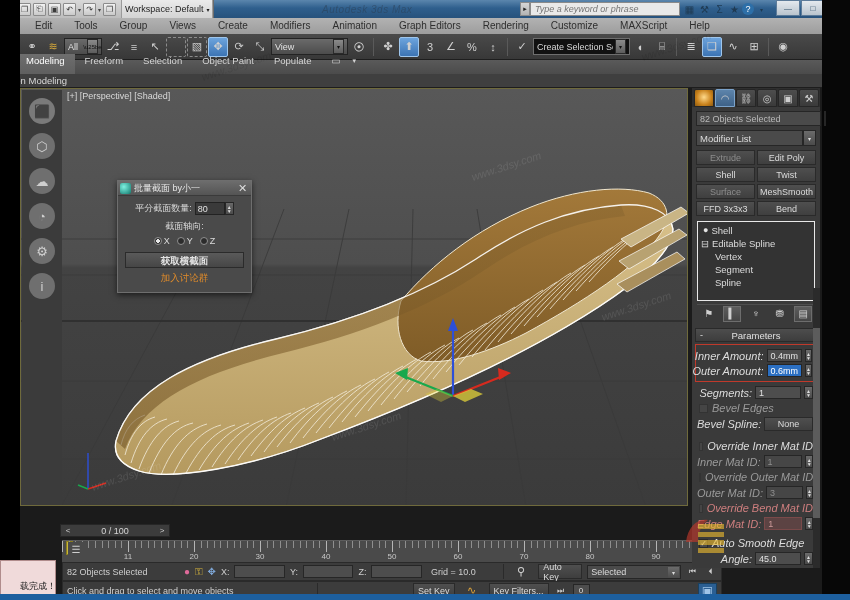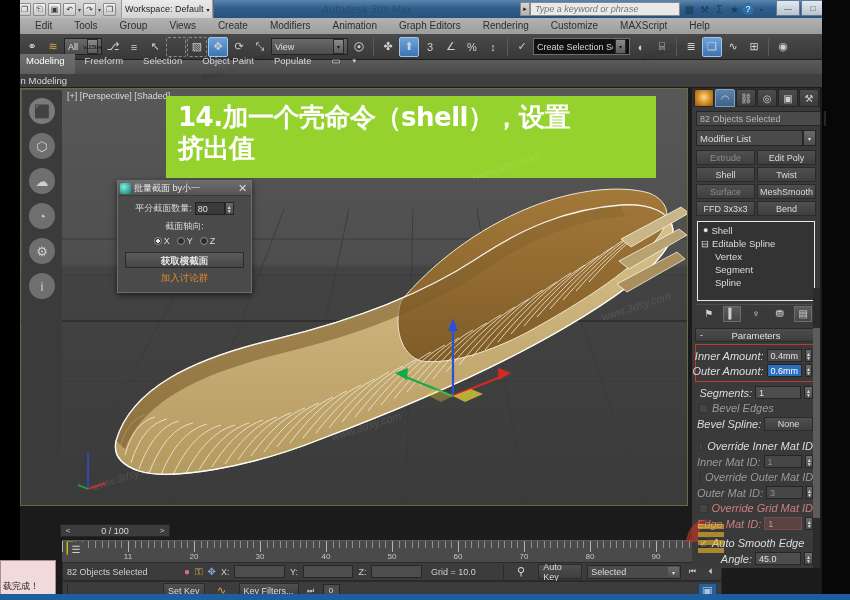--- a/index.html
+++ b/index.html
@@ -190,21 +190,21 @@
   .selcombo { width:100px; height:14px; background:#4a4a4a; border:1px solid #262626; color:#dcdcdc;
      font-size:9px; display:flex; align-items:center; padding-left:3px; position:relative;}
   .selcombo .arr { position:absolute; right:1px; top:1px; width:11px; height:11px; background:linear-gradient(#6b6b6b,#4b4b4b);
      display:flex; align-items:center; justify-content:center; font-size:6px; }
   .navbtn { width:14px; height:14px; display:flex; align-items:center; justify-content:center; font-size:8px; color:#cfcfcf;}
   .numfld { width:17px; height:13px; background:#4d4d4d; border:1px solid #262626; color:#ddd; font-size:8px;
      display:flex; align-items:center; justify-content:center;}
 
   
   .dlpop { position:absolute; left:0px; top:560px; width:56px; height:40px; background:#f0dada; border:1px solid #b08c8c; z-index:14;}
-  .dlpop .txt { position:absolute; left:2px; bottom:6px; font-size:9px; color:#222; white-space:nowrap; }
+  .dlpop .txt { position:absolute; left:19px; bottom:6px; font-size:9px; color:#222; white-space:nowrap; }
   .taskbar { position:absolute; left:0; bottom:0; width:850px; height:6px; background:#1d5f9e; z-index:30; }
 
   
   .wm { position:absolute; color:rgba(255,255,255,.10); font-size:11px; font-style:italic;
         transform:rotate(-18deg); pointer-events:none; z-index:25; white-space:nowrap;}
   .wm.dk { color:rgba(0,0,0,.10); }
   .logo3d { position:absolute; right:110px; bottom:40px; z-index:22; opacity:.85; }
   .leftblack { position:absolute; left:0; top:0; width:20px; height:600px; background:#000; z-index:8;}
   .rightblack { position:absolute; right:0; top:0; width:28px; height:600px; background:#070707; z-index:8;}
 </style>
@@ -480,24 +480,20 @@
         <span class="radio">
           <span class="rdot"></span>
           <span>Z</span>
         </span>
       </div>
       <div class="dlg-btn">获取横截面</div>
       <div class="dlg-link">加入讨论群</div>
     </div>
   </div>
 
-  <div class="overlay">
-    <div class="otxt">14.加一个壳命令（shell），设置</div>
-    <div class="otxt">挤出值</div>
-  </div>
 
   <div class="cmdpanel">
     <div class="cp-tabs">
       <span class="cp-tab first"></span>
       <span class="cp-tab active">◠</span>
       <span class="cp-tab">⛓</span>
       <span class="cp-tab">◎</span>
       <span class="cp-tab">▣</span>
       <span class="cp-tab">⚒</span>
     </div>
@@ -616,21 +612,21 @@
         <span class="plab dim">Outer Mat ID:</span>
         <span class="pfield dim">3</span>
         <span class="pspin">
             <span>▲</span>
             <span>▼</span>
           </span>
       </div>
 
       <div class="chkrow">
         <span class="chk dim"></span>
-        <span class="plab red">Override Grid Mat ID</span>
+        <span class="plab red">Override Bend Mat ID</span>
       </div>
       <div class="prow">
         <span class="plab red">Edge Mat ID:</span>
         <span class="pfield redbg">1</span>
         <span class="pspin">
             <span>▲</span>
             <span>▼</span>
           </span>
       </div>
 
@@ -795,20 +791,21 @@
     <span class="skeybtn">Auto Key</span>
     <span class="selcombo">
       <span>Selected</span>
       <span class="arr">▾</span>
     </span>
     <span class="navbtn">⏮</span>
     <span class="navbtn">⏴</span>
   </div>
 
   <div class="statusB">
+    <span class="st-txt" style="width:245px">Click and drag to select and move objects</span>
     <span class="sdivider"></span>
     <span class="skeybtn" style="margin-left:90px">Set Key</span>
     <span style="color:#d8a03a;font-size:11px;width:24px;text-align:center">∿</span>
     <span class="skeybtn">Key Filters...</span>
     <span class="navbtn">⏭</span>
     <span class="numfld">0</span>
     <span style="flex:1"></span>
     <span style="color:#9fc4e8;font-size:12px;background:#2b5f93;padding:0 3px;border:1px solid #19405f">▣</span>
   </div>
 

